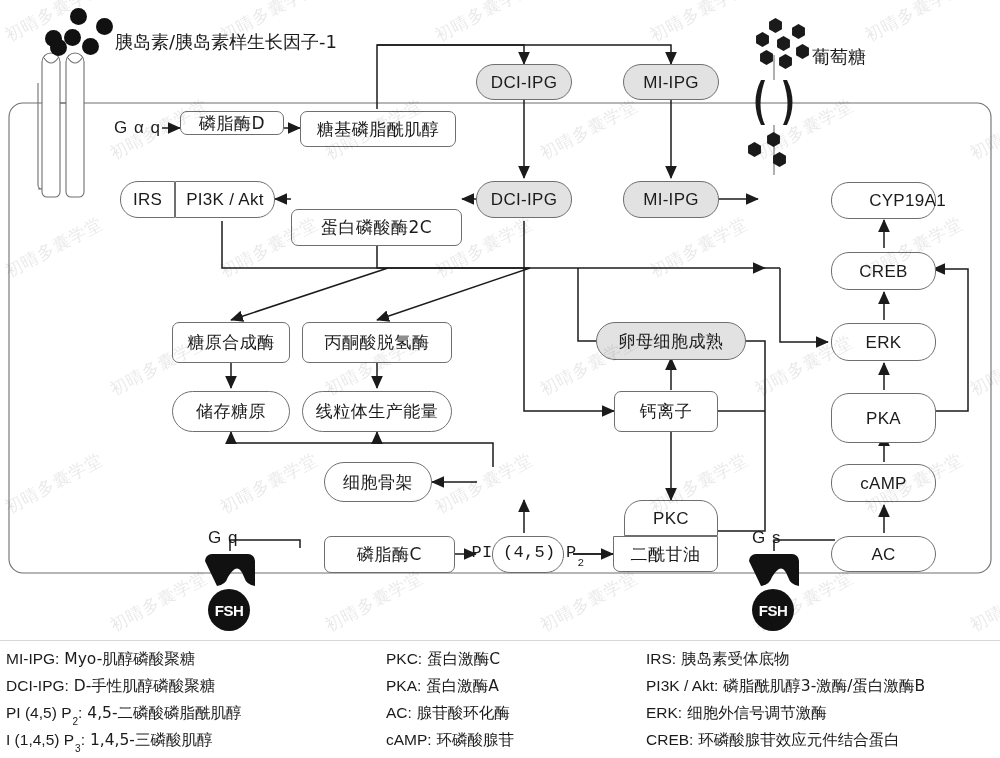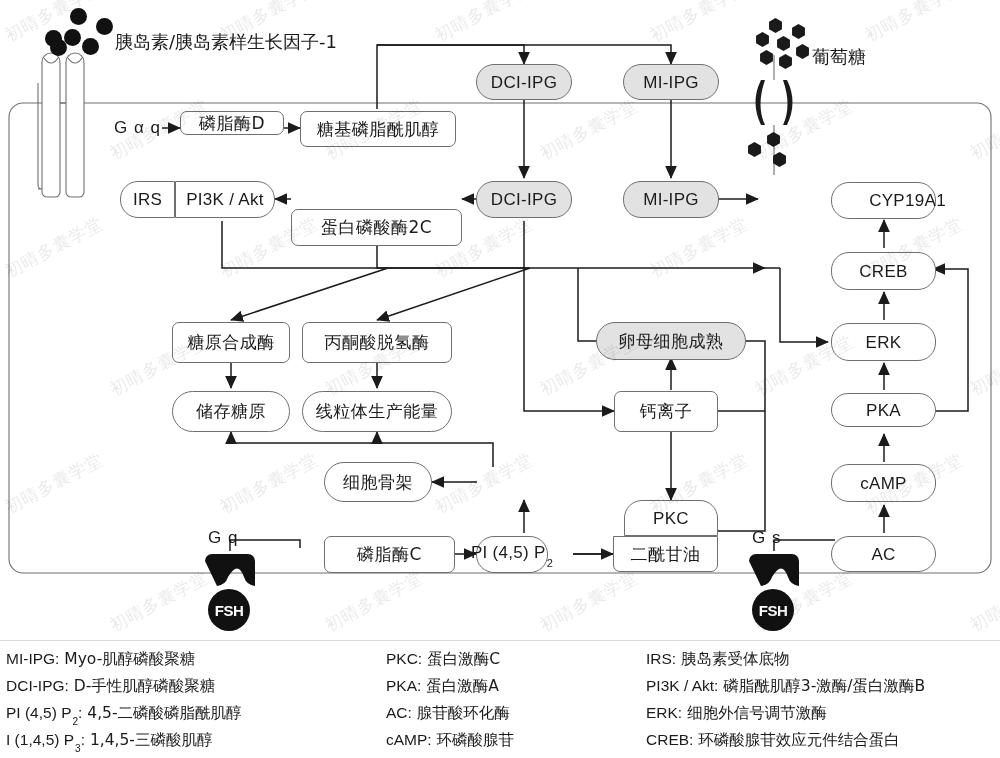--- a/index.html
+++ b/index.html
@@ -249,21 +249,21 @@
 
   <div class="node en" style="left:831px;top:182px;width:105px;height:37px;padding-left:48px;">
     <span>CYP19A1</span>
   </div>
   <div class="node en" style="left:831px;top:252px;width:105px;height:38px;">
     <span>CREB</span>
   </div>
   <div class="node en" style="left:831px;top:323px;width:105px;height:38px;">
     <span>ERK</span>
   </div>
-  <div class="node en" style="left:831px;top:393px;width:105px;height:34px;">
+  <div class="node en" style="left:831px;top:393px;width:105px;height:50px;">
     <span>PKA</span>
   </div>
   <div class="node en" style="left:831px;top:464px;width:105px;height:38px;">
     <span>cAMP</span>
   </div>
   <div class="node en" style="left:831px;top:536px;width:105px;height:36px;">
     <span>AC</span>
   </div>
 
   <div class="node cn" style="left:172px;top:322px;width:118px;height:41px;">
@@ -293,21 +293,21 @@
   <div class="node en joinTop" style="left:624px;top:500px;width:94px;height:36px;">
     <span>PKC</span>
   </div>
   <div class="node cn" style="left:324px;top:536px;width:131px;height:37px;">
     <span>磷脂酶C</span>
   </div>
 
   <div class="node cn joinBot" style="left:613px;top:536px;width:105px;height:36px;">
     <span>二酰甘油</span>
   </div>
-  <div class="node en" style="left:476px;top:536px;width:72px;height:37px;">
+  <div class="node en" style="left:492px;top:536px;width:72px;height:37px;font-family:Liberation Mono, monospace;">
     <span><span>PI (4,5) P</span><span class="sub">2</span></span>
   </div>
 
   <div class="label cn" style="left:115px;top:33px;font-size:18px;">胰岛素/胰岛素样生长因子-1</div>
   <div class="label cn" style="left:812px;top:48px;font-size:18px;">葡萄糖</div>
   <div class="label en" style="left:114px;top:119px;font-size:17px;letter-spacing:1px;">G α q</div>
   <div class="label en" style="left:208px;top:529px;font-size:17px;letter-spacing:1px;">G  q</div>
   <div class="label en" style="left:752px;top:529px;font-size:17px;letter-spacing:1px;">G  s</div>
 
   <div class="fsh-circle" style="left:208px;top:589px;width:42px;height:42px;">

